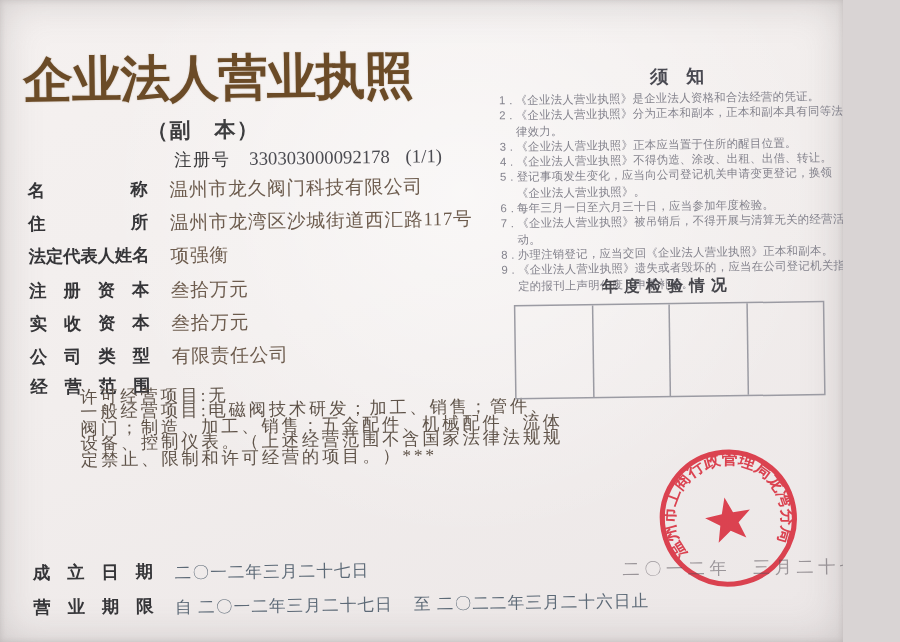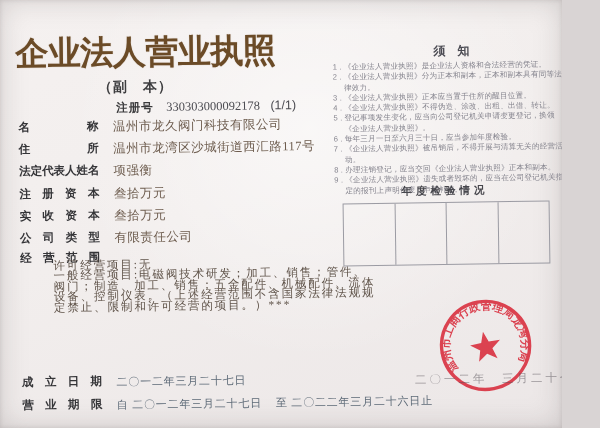--- a/index.html
+++ b/index.html
@@ -19,23 +19,23 @@
     transform:rotate(-0.8deg);transform-origin:50% 55%;}
   .abs{position:absolute;}
 
   .title{
     left:18px;top:28px;font-family:"Liberation Serif",serif;
     font-size:33px;font-weight:900;letter-spacing:-0.5px;color:#6b4b27;
     text-shadow:0 0 1px rgba(107,75,39,.4);white-space:nowrap;
   }
   .subtitle{left:100px;top:76px;font-size:14px;font-weight:bold;color:#3d3d3f;letter-spacing:1px;}
   .regline{left:118px;top:95px;white-space:nowrap;}
-  .regline .rlabel{font-size:11.5px;font-weight:bold;color:#3a3a3c;letter-spacing:1px;text-align:center;}
+  .regline .rlabel{font-size:11.5px;font-weight:normal;color:#3a3a3c;letter-spacing:1px;text-align:center;}
   .regline .rnum{font-family:"Liberation Serif",serif;font-size:12.5px;color:#4c4c52;margin-left:8px;}
-  .regline .rpage{font-family:Liberation Sans, sans-serif;font-size:12.5px;color:#4c4c52;margin-left:6px;text-align:center;}
+  .regline .rpage{font-family:Liberation Serif, serif;font-size:12.5px;color:#4c4c52;margin-left:6px;text-align:center;}
 
   .flabel{
     display:inline-block;width:80px;font-size:11.5px;font-weight:bold;color:#353538;
     text-align:justify;text-align-last:justify;vertical-align:top;
   }
   .frow{left:20px;white-space:nowrap;}
   .fvalue{
     display:inline-block;margin-left:10px;font-family:"Liberation Serif",serif;
     font-size:12.5px;color:#6d5c4e;letter-spacing:.5px;vertical-align:top;
   }

